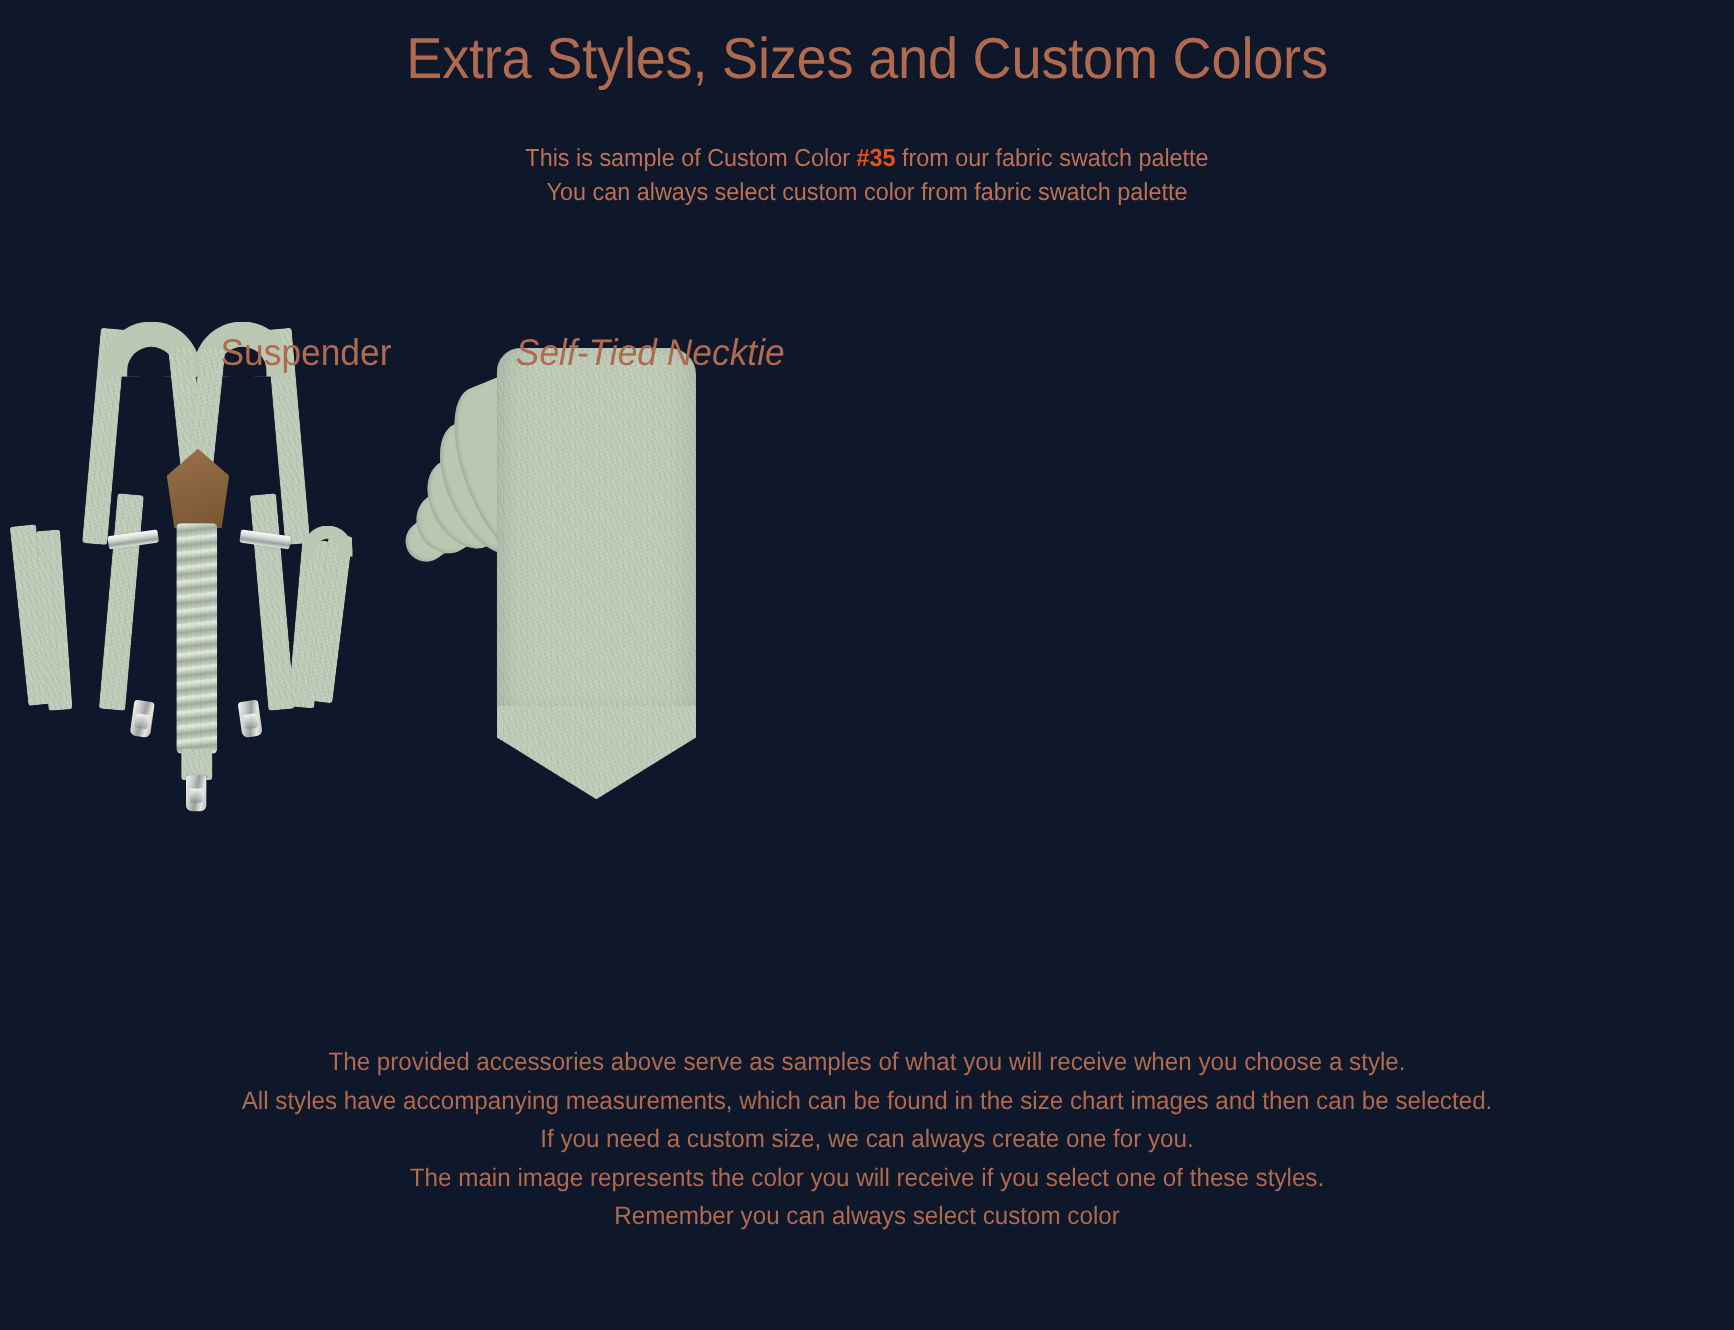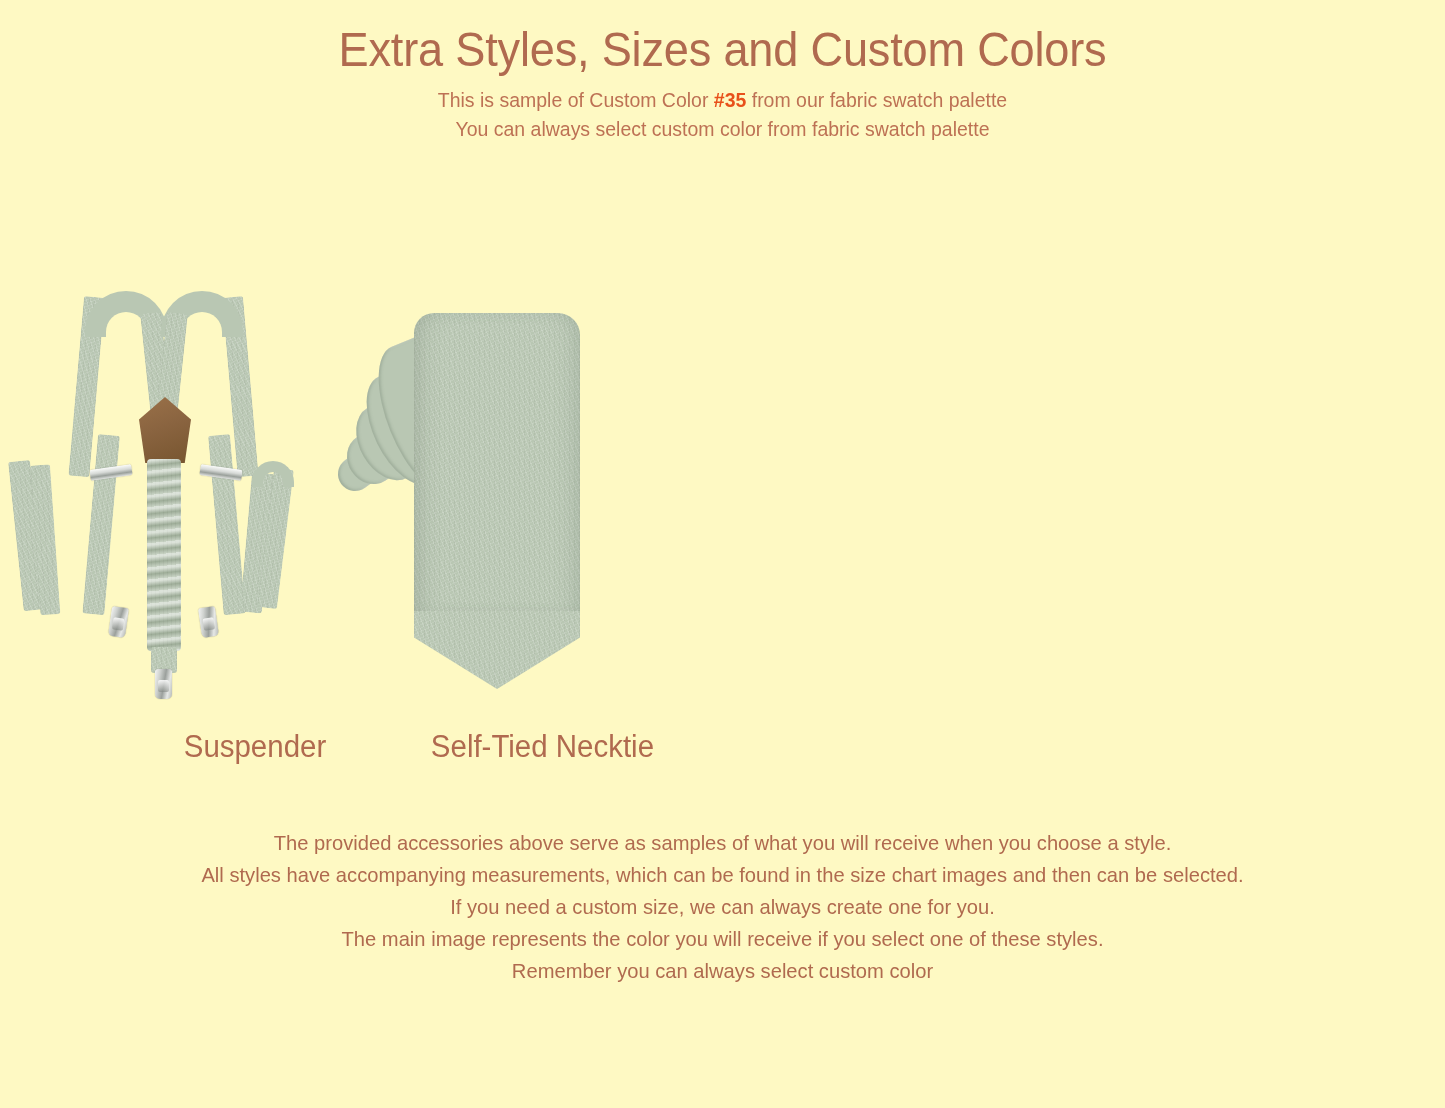--- a/index.html
+++ b/index.html
@@ -13,21 +13,21 @@
     font-family: "Liberation Sans", sans-serif;
     -webkit-font-smoothing: antialiased;
     overflow: hidden;
     position: relative;
   }
 
   .page {
     position: relative;
     width: 1445px;
     height: 1108px;
-    background: #fef9c3;
+    background: #0f172a;
   }
 
   
   .header {
     position: absolute;
     top: 0;
     left: 0;
     width: 1445px;
     text-align: center;
   }
@@ -35,21 +35,21 @@
     margin: 0;
     padding-top: 22px;
     font-size: 48px;
     font-weight: 400;
     letter-spacing: -0.2px;
     color: #b06a4f;
     font-family: "Liberation Sans", sans-serif;
     transform: scaleX(0.94);
   }
   .subtitle-block {
-    margin-top: 8px;
+    margin-top: 40px;
     line-height: 1.42;
   }
   .subtitle-line {
     font-size: 20.5px;
     color: #bd7154;
     font-family: "Liberation Sans", sans-serif;
     transform: scaleX(0.95);
     display: block;
   }
   .accent-code {
@@ -64,41 +64,41 @@
     left: 0;
     width: 1445px;
     height: 500px;
     display: flex;
     align-items: flex-end;
   }
   .product {
     position: relative;
     height: 500px;
     display: flex;
-    flex-direction: column;
-    align-items: flex-end;
+    flex-direction: row;
+    align-items: flex-start;
     justify-content: flex-end;
   }
   .product-art {
     position: relative;
     width: 100%;
     height: 430px;
   }
   .product-label {
     font-size: 31px;
     color: #b06a4f;
     font-family: "Liberation Sans", sans-serif;
     transform: scaleX(0.95);
     white-space: nowrap;
     line-height: 1;
     padding-top: 16px;
   }
 
   .p-suspender   { width: 330px; }
-  .p-selftied    { width: 330px; }
+  .p-selftied    { width: 330px; font-style: italic; }
   .p-pretied     { width: 350px; }
   .p-hanky       { width: 435px; }
 
   
   .fabric {
     background-color: #b9c7b3;
     background-image:
       repeating-linear-gradient(68deg, rgba(255,255,255,0.16) 0px, rgba(255,255,255,0.16) 1px, rgba(0,0,0,0) 1px, rgba(0,0,0,0) 4px),
       repeating-linear-gradient(-24deg, rgba(255,255,255,0.10) 0px, rgba(255,255,255,0.10) 1px, rgba(0,0,0,0) 1px, rgba(0,0,0,0) 3px),
       repeating-linear-gradient(90deg, rgba(0,0,0,0.04) 0px, rgba(0,0,0,0.04) 1px, rgba(0,0,0,0) 1px, rgba(0,0,0,0) 5px);
@@ -244,21 +244,21 @@
                     clip-path: polygon(0% 0%, 100% 0%, 100% 34%, 50% 100%, 0% 34%);"></div>
 
       </div>
       <div class="product-label">Self-Tied Necktie</div>
     </div>
 
 
 
   </div>
 
-  <div style="position:absolute; top:827px; left:0; width:1445px; text-align:center; line-height:1.52;">
+  <div style="position:absolute; top:870px; left:0; width:1445px; text-align:center; line-height:1.52;">
     <div style="font-size:21px; color:#b06a4f; transform:scaleX(0.96);">The provided accessories above serve as samples of what you will receive when you choose a style.</div>
     <div style="font-size:21px; color:#b06a4f; transform:scaleX(0.96);">All styles have accompanying measurements, which can be found in the size chart images and then can be selected.</div>
     <div style="font-size:21px; color:#b06a4f; transform:scaleX(0.96);">If you need a custom size, we can always create one for you.</div>
     <div style="font-size:21px; color:#b06a4f; transform:scaleX(0.96);">The main image represents the color you will receive if you select one of these styles.</div>
     <div style="font-size:21px; color:#b06a4f; transform:scaleX(0.96);">Remember you can always select custom color</div>
   </div>
 
 </div>
 
 </body></html>

